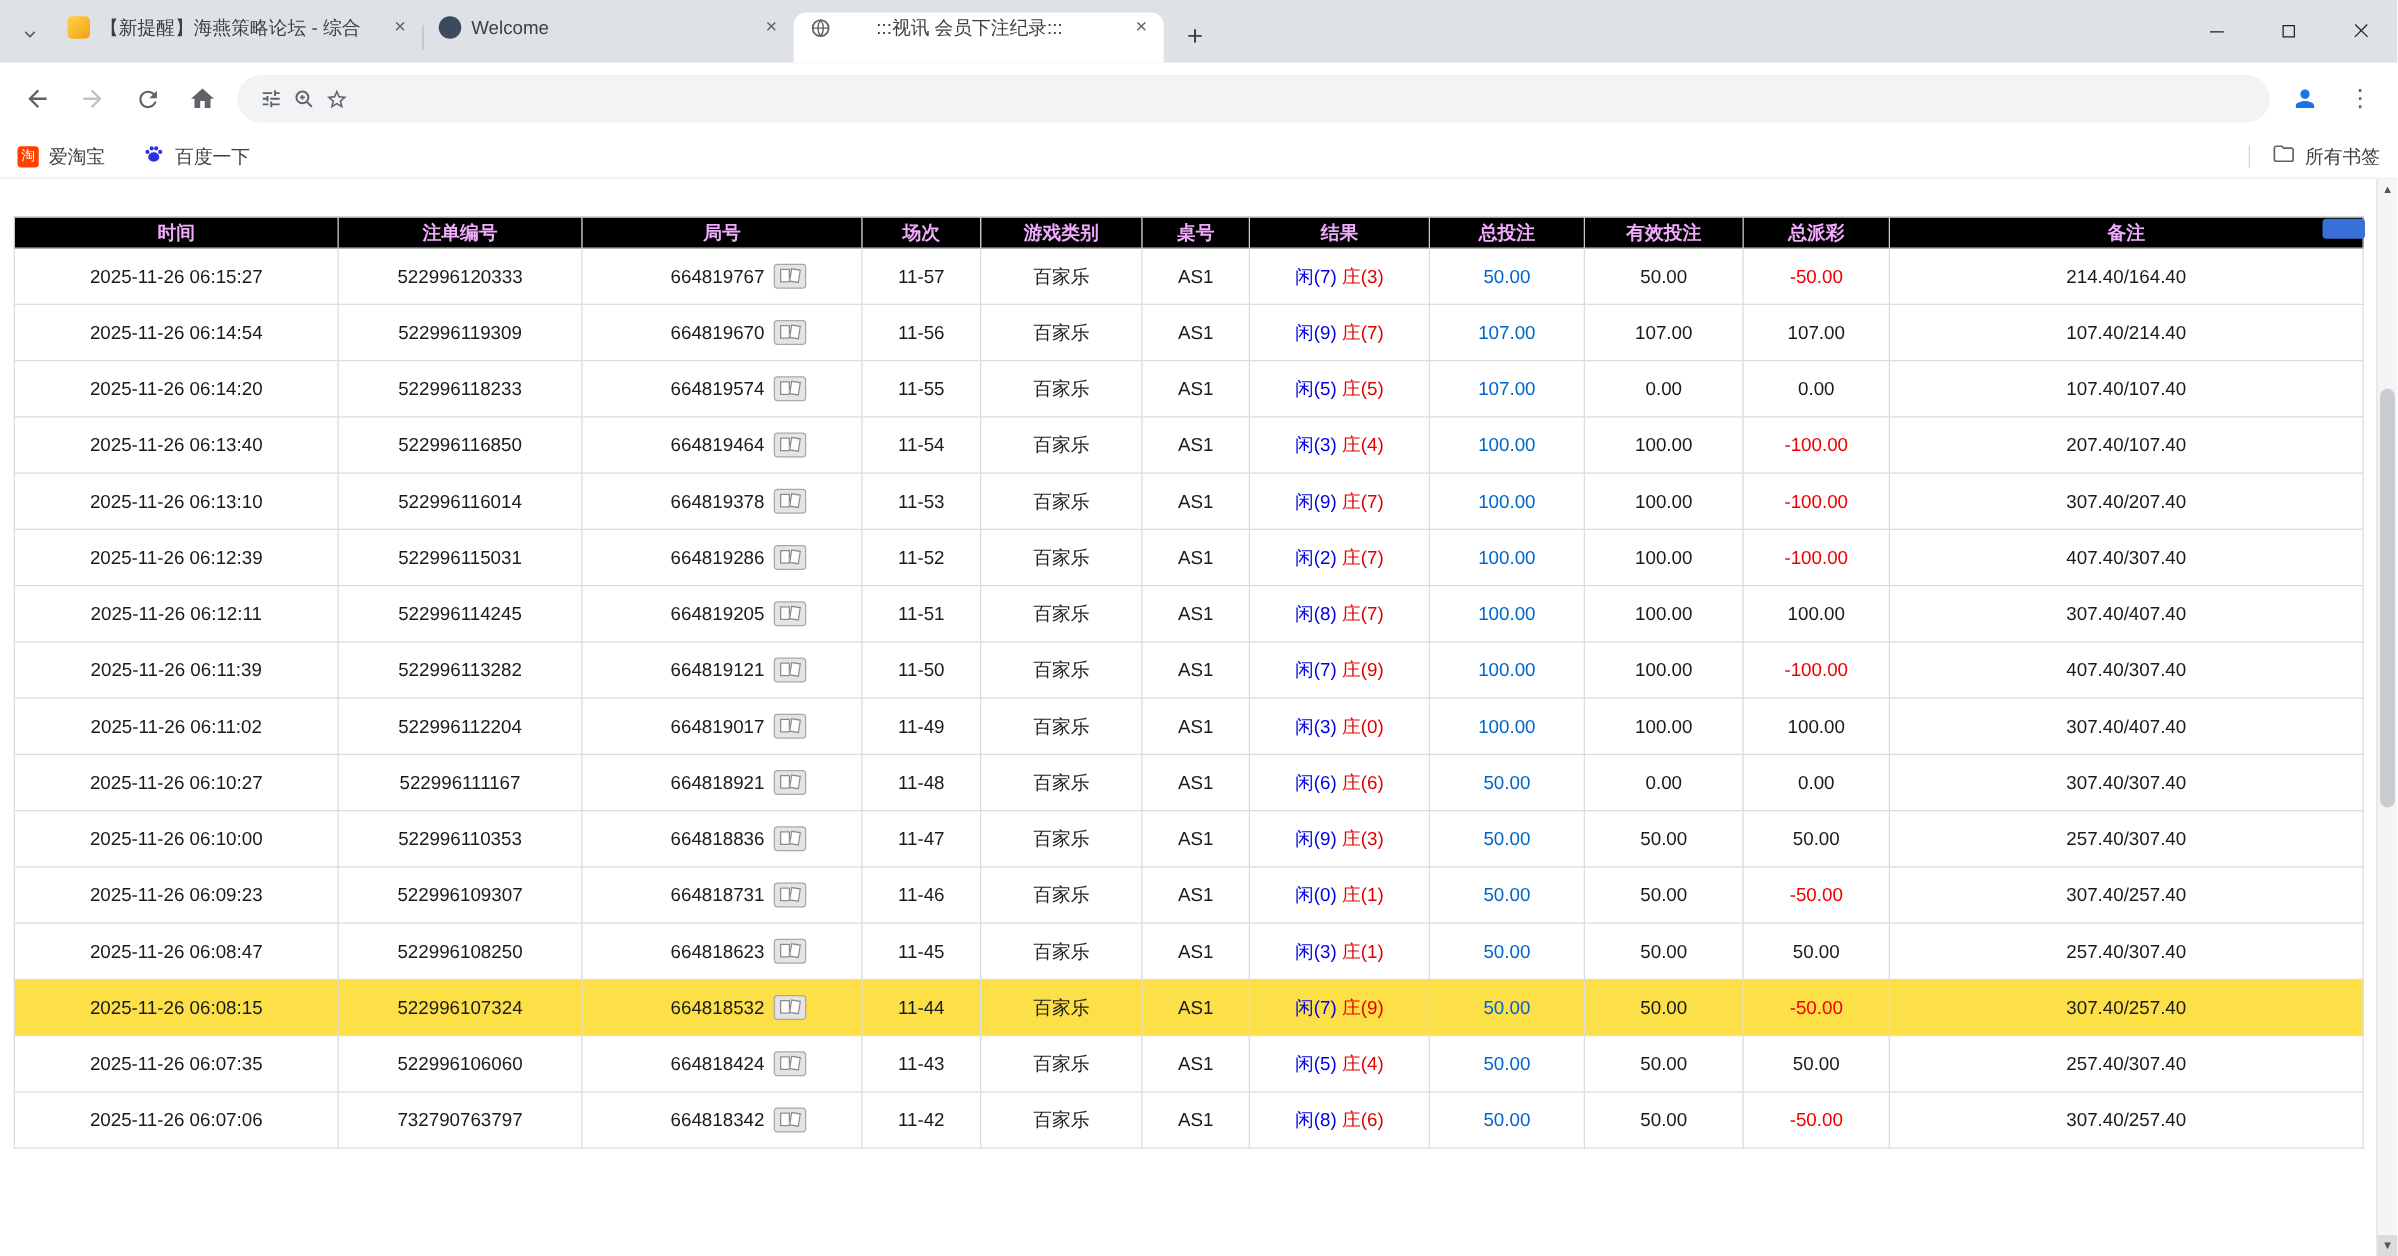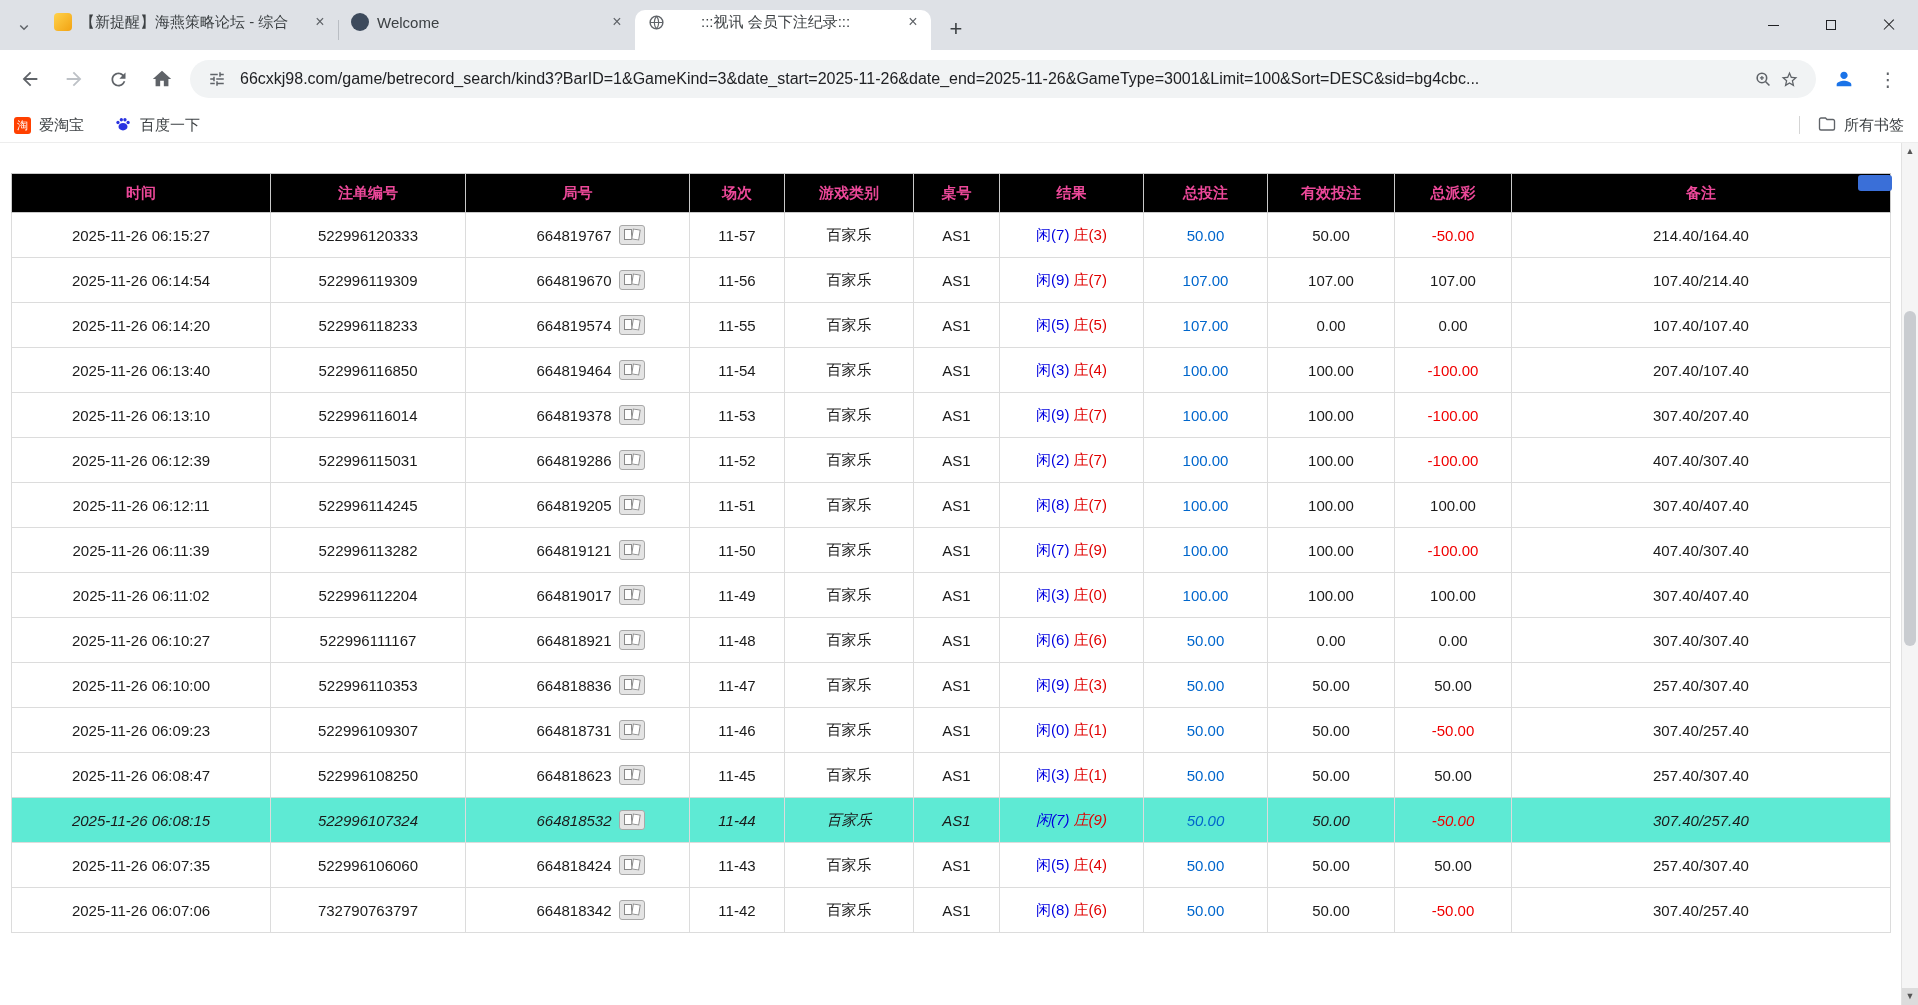--- a/index.html
+++ b/index.html
@@ -37,23 +37,23 @@
   
   .bookmarksbar { height:35px; background:#fff; display:flex; align-items:center; padding:0 14px; border-bottom:1px solid #ededed; font-size:15px; color:#3c4043; }
   .bm { display:flex; align-items:center; gap:8px; margin-right:30px; cursor:pointer; }
   .bm-taobao-ic { width:17px; height:17px; background:#ff4000; border-radius:3px; color:#fff; font-size:11px; line-height:17px; text-align:center; }
   .bm-right { margin-left:auto; display:flex; align-items:center; gap:8px; cursor:pointer; }
   .vsep { width:1px; height:18px; background:#d5d5d5; margin-right:10px; }
   
   .content { position:relative; height:862px; background:#fff; }
   .partialbtn { position:absolute; top:2px; right:26px; width:34px; height:16px; background:#3a6fd8; border-radius:3px; }
   table { margin:30px 0 0 11px; border-collapse:collapse; table-layout:fixed; width:1879px; font-size:15px; color:#1b1b1b; }
-  th { background:#000; color:#ec4899; height:39px; font-weight:bold; border:1px solid #c9c9c9; font-size:15px; padding:0; }
+  th { background:#000; color:#f0abfc; height:25px; font-weight:bold; border:1px solid #c9c9c9; font-size:15px; padding:0; }
   tbody td { height:45px; border:1px solid #dcdcdc; text-align:center; background:#fff; padding:0 4px; }
-  tr.hl td { background:#5eead4;font-style:italic; }
+  tr.hl td { background:#fde047; }
   tfoot td { height:31px; background:#7d7d7d; color:#fff; border:1px solid #a6a6a6; text-align:center; padding:0 4px; }
   .resp { color:#0000e0; } .resb { color:#e00000; }
   .betlink { color:#0066cc; cursor:pointer; }
   td.neg { color:#f00000;margin-top:38px; }
   tfoot td.neg { color:#ff2020; font-weight:bold; }
   .round-wrap { display:inline-flex; align-items:center; justify-content:center;margin-left:26px; }
   .cardicon { display:inline-block; width:26px; height:20px; background:#e4e4e4; border:1px solid #a8a8a8; border-radius:3px; margin-left:7px; position:relative; cursor:pointer; }
   .cardicon .c1,.cardicon .c2 { position:absolute; width:8px; height:11px; background:#fff; border:1px solid #8a8a8a; top:3px; }
   .cardicon .c1 { left:4px; } .cardicon .c2 { left:12px; transform:rotate(9deg); }
   
@@ -127,21 +127,20 @@
     <svg width="22" height="22" viewBox="0 0 24 24">
         <path d="M10 20v-6h4v6h5v-8h3L12 3 2 12h3v8z" fill="#5f6368"></path>
       </svg>
   </button>
   <div class="omnibox">
     <span class="ob-ic">
       <svg width="18" height="18" viewBox="0 0 24 24">
           <path d="M3 17v2h6v-2H3zM3 5v2h10V5H3zm10 16v-2h8v-2h-8v-2h-2v6h2zM7 9v2H3v2h4v2h2V9H7zm14 4v-2H11v2h10zm-6-4h2V7h4V5h-4V3h-2v6z" fill="#5f6368"></path>
         </svg>
     </span>
-    <span class="url">66cxkj98.com/game/betrecord_search/kind3?BarID=1&amp;GameKind=3&amp;date_start=2025-11-26&amp;date_end=2025-11-26&amp;GameType=3001&amp;Limit=100&amp;Sort=DESC&amp;sid=bg4cbc...</span>
     <span class="ob-ic">
       <svg width="19" height="19" viewBox="0 0 24 24">
           <circle cx="10" cy="10" r="6" fill="none" stroke="#5f6368" stroke-width="2"></circle>
           <path d="M10 7.5v5M7.5 10h5" stroke="#5f6368" stroke-width="1.6" fill="none"></path>
           <path d="M14.5 14.5L19.5 19.5" stroke="#5f6368" stroke-width="2"></path>
         </svg>
     </span>
     <span class="ob-ic">
       <svg width="19" height="19" viewBox="0 0 24 24">
           <path d="M22 9.24l-7.19-.62L12 2 9.19 8.63 2 9.24l5.46 4.73L5.82 21 12 17.27 18.18 21l-1.63-7.03L22 9.24zM12 15.4l-3.76 2.27 1-4.28-3.32-2.88 4.38-.38L12 6.1l1.71 4.04 4.38.38-3.32 2.88 1 4.28L12 15.4z" fill="#5f6368"></path>

